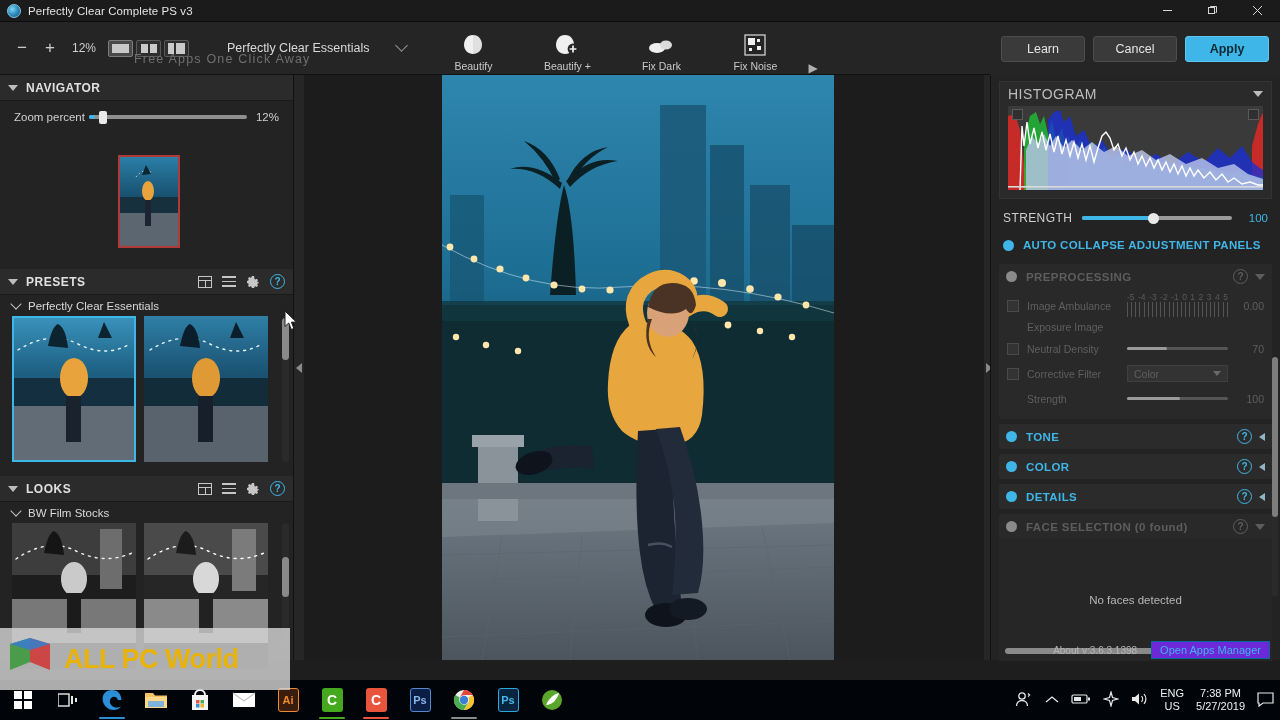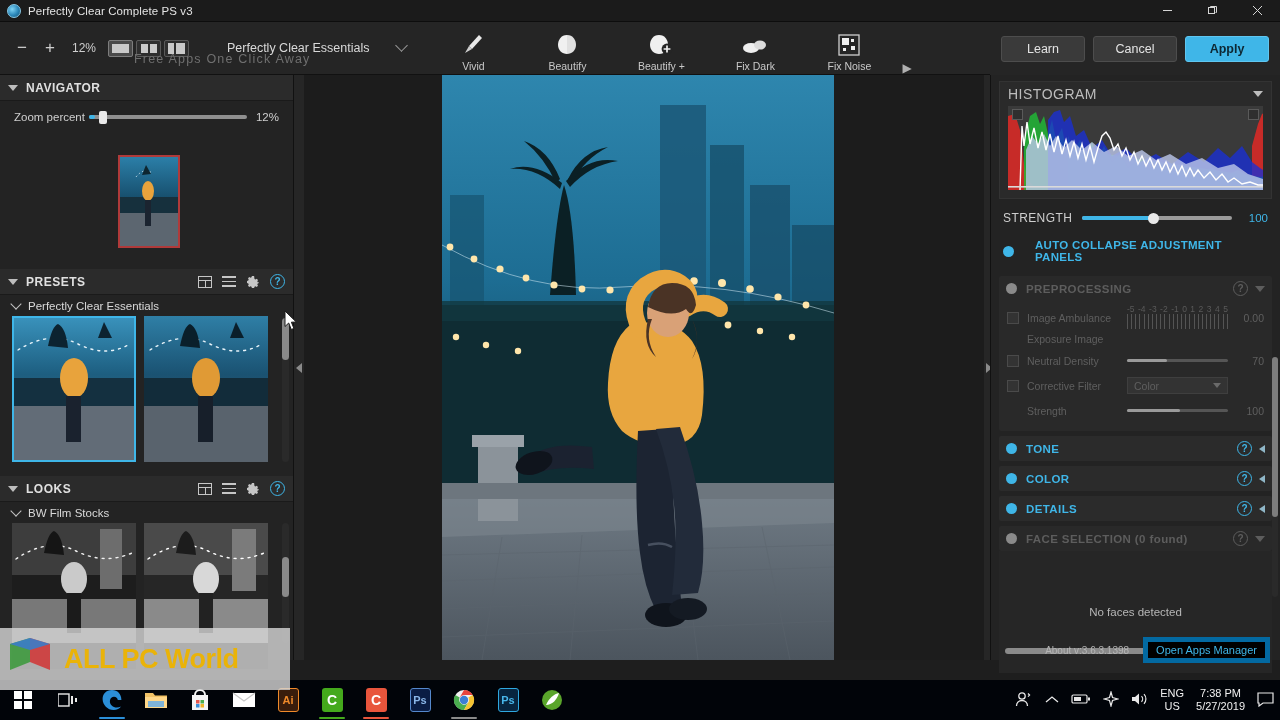--- a/index.html
+++ b/index.html
@@ -161,21 +161,21 @@
     height: 24px; display: flex; align-items: center; padding: 0 8px;
     color: #bdbdbd; font-size: 14px; letter-spacing: .5px;
   }
   .hist-canvas { height: 84px; margin: 0 8px 8px 8px; background: #3a3a3a; position: relative; overflow: hidden; }
   .clip-box { position:absolute; top:3px; width:11px; height:11px; border:1px solid #5a5a5a; background:#2f2f2f; }
 
   .strength-row { display: flex; align-items: center; gap: 10px; padding: 12px 12px 10px 12px; }
   .strength-row .lbl { color: #cfcfcf; font-size: 12px; letter-spacing: .4px; }
   .strength-row .val { color: #3fb6e8; font-size: 11.5px; width: 26px; text-align: right; }
 
-  .auto-collapse { display: flex; align-items: center; gap: 21px; padding: 4px 12px 8px 12px; }
+  .auto-collapse { display: flex; align-items: center; gap: 9px; padding: 4px 12px 8px 12px; }
   .dot { width: 11px; height: 11px; border-radius: 50%; background: #3fb6e8; flex: none; }
   .dot.off { background: #8a8a8a; }
   .auto-collapse .txt { color: #3fb6e8; font-size: 11.5px; font-weight: bold; letter-spacing: .3px; }
 
   .section { margin: 5px 8px 0 8px; background: #2b2b2b; border-radius: 2px; }
   .section.disabled { background: #292929; }
   .sec-head { height: 25px; display: flex; align-items: center; gap: 9px; padding: 0 7px; }
   .sec-head .sname { font-size: 11.5px; font-weight: bold; letter-spacing: .4px; color: #3fb6e8; }
   .section.disabled .sec-head .sname { color: #5d5d5d; }
   .sec-head .right-ic { margin-left: auto; display: flex; align-items: center; gap: 7px; }
@@ -200,21 +200,21 @@
   .faces-area { height: 122px; background: #262626; display: flex; align-items: center; justify-content: center; color: #b6b6b6; font-size: 11.5px; margin: 0 8px; }
   .rp-scroll { position: absolute; right: 2px; top: 282px; width: 6px; height: 240px; background: #2a2a2a; border-radius: 3px; }
   .rp-scroll .t { position: absolute; left:0; top: 0; width: 6px; height: 160px; background: #7d7d7d; border-radius: 3px; }
   .hscroll { position:absolute; left: 14px; right: 20px; bottom: 6px; height: 6px; background:#8a8a8a; border-radius:3px; }
 
   .rp-footer {
     position: absolute; left: 0; right: 0; bottom: 0; height: 20px;
     display: flex; align-items: center; justify-content: flex-end; gap: 14px; padding-right: 10px;
   }
   .about-ver { color: #b5b5b5; font-size: 10px; }
-  .oam-btn { background: #000000; border:5px solid #0369a1; color:#3fb6e8; font-size: 11px; padding: 2px 8px; }
+  .oam-btn { background: #6d28d9; border:1px solid #0369a1; color:#3fb6e8; font-size: 11px; padding: 2px 8px; }
 
   
   .watermark {
     position: absolute; left: 0; top: 628px; width: 290px; height: 62px;
     background: rgba(215,215,215,0.80); display: flex; align-items: center; gap: 10px;
     padding-left: 6px; z-index: 30;
   }
   .wm-cube { width: 48px; height: 46px; position: relative; flex: none; }
   .wm-text { color: #eab308; font-size: 27px; font-weight: bold; letter-spacing: -.5px; }
   .wm-sub { position: absolute; left: 134px; top: 52px; color: #6f6f6f; font-size: 12.5px; letter-spacing: 1.2px; z-index: 31; }
@@ -288,29 +288,20 @@
           </div>
       </div>
     </div>
 
     <div class="preset-select">
       <span>Perfectly Clear Essentials</span>
       <span class="chev-down"></span>
     </div>
 
     <div class="tb-tools">
-      <div class="tool">
-        <div class="glyph">
-          <svg width="26" height="24" viewBox="0 0 26 24">
-            <path d="M19 2 L9 13 l3 3 L22 5z" fill="#e9e9e9"></path>
-            <path d="M9 13 l-4 7 l7 -4z" fill="#cfcfcf"></path>
-          </svg>
-        </div>
-        <span class="tlabel">Vivid</span>
-      </div>
       <div class="tool">
         <div class="glyph">
           <svg width="24" height="24" viewBox="0 0 24 24">
             <path d="M12 2 C6 2 3 7 3 12 c0 5 4 9 9 9 V2z" fill="#f0f0f0"></path>
             <path d="M12 2 c6 0 9 5 9 10 0 5-4 9-9 9" fill="#f0f0f0" opacity=".92"></path>
             <path d="M12 6 c-3 0-5 3-5 6 0 3 2 5 5 5z" fill="#1d1d1d" opacity=".0"></path>
           </svg>
         </div>
         <span class="tlabel">Beautify</span>
       </div>

